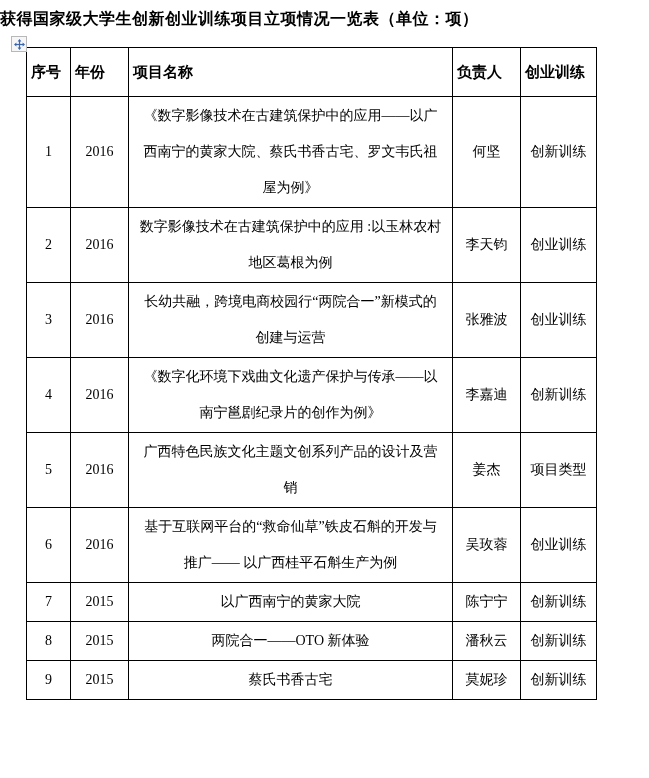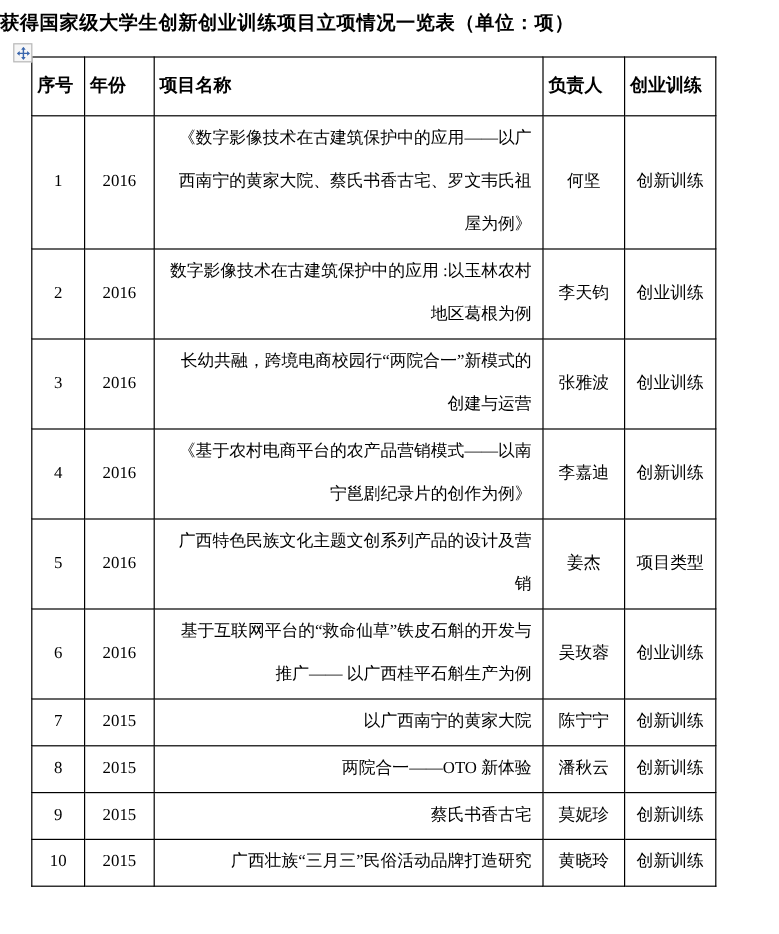--- a/index.html
+++ b/index.html
@@ -46,21 +46,21 @@
   }
   th.col-index { padding: 2px 12px; }
   th.col-type  { padding: 2px 12px; }
   table.projects td {
     font-size: 14px;
     line-height: 36px;
     text-align: center;
     padding: 1px 4px;
   }
   table.projects td.col-name {
-    text-align: right;
+    text-align: center;
     padding: 1px 9px;
   }
   
   .move-handle {
     position: absolute;
     left: -15px; top: -11px;
     width: 14px; height: 14px;
     border: 1px solid #b8b8b8;
     background: #f6f6f6;
     display: flex; align-items: center; justify-content: center;
@@ -126,21 +126,21 @@
         <tr>
           <td class="col-index">3</td>
           <td class="col-year">2016</td>
           <td class="col-name">长幼共融，跨境电商校园行“两院合一”新模式的创建与运营</td>
           <td class="col-leader">张雅波</td>
           <td class="col-type">创业训练</td>
         </tr>
         <tr>
           <td class="col-index">4</td>
           <td class="col-year">2016</td>
-          <td class="col-name">《基于农村电商平台的农产品营销模式——以南宁邕剧纪录片的创作为例》</td>
+          <td class="col-name">《数字化环境下戏曲文化遗产保护与传承——以南宁邕剧纪录片的创作为例》</td>
           <td class="col-leader">李嘉迪</td>
           <td class="col-type">创新训练</td>
         </tr>
         <tr>
           <td class="col-index">5</td>
           <td class="col-year">2016</td>
           <td class="col-name">广西特色民族文化主题文创系列产品的设计及营销</td>
           <td class="col-leader">姜杰</td>
           <td class="col-type">项目类型</td>
         </tr>
@@ -165,23 +165,16 @@
           <td class="col-leader">潘秋云</td>
           <td class="col-type">创新训练</td>
         </tr>
         <tr>
           <td class="col-index">9</td>
           <td class="col-year">2015</td>
           <td class="col-name">蔡氏书香古宅</td>
           <td class="col-leader">莫妮珍</td>
           <td class="col-type">创新训练</td>
         </tr>
-        <tr>
-          <td class="col-index">10</td>
-          <td class="col-year">2015</td>
-          <td class="col-name">广西壮族“三月三”民俗活动品牌打造研究</td>
-          <td class="col-leader">黄晓玲</td>
-          <td class="col-type">创新训练</td>
-        </tr>
       </tbody>
   </table>
 
 </div>
 
 </body></html>

